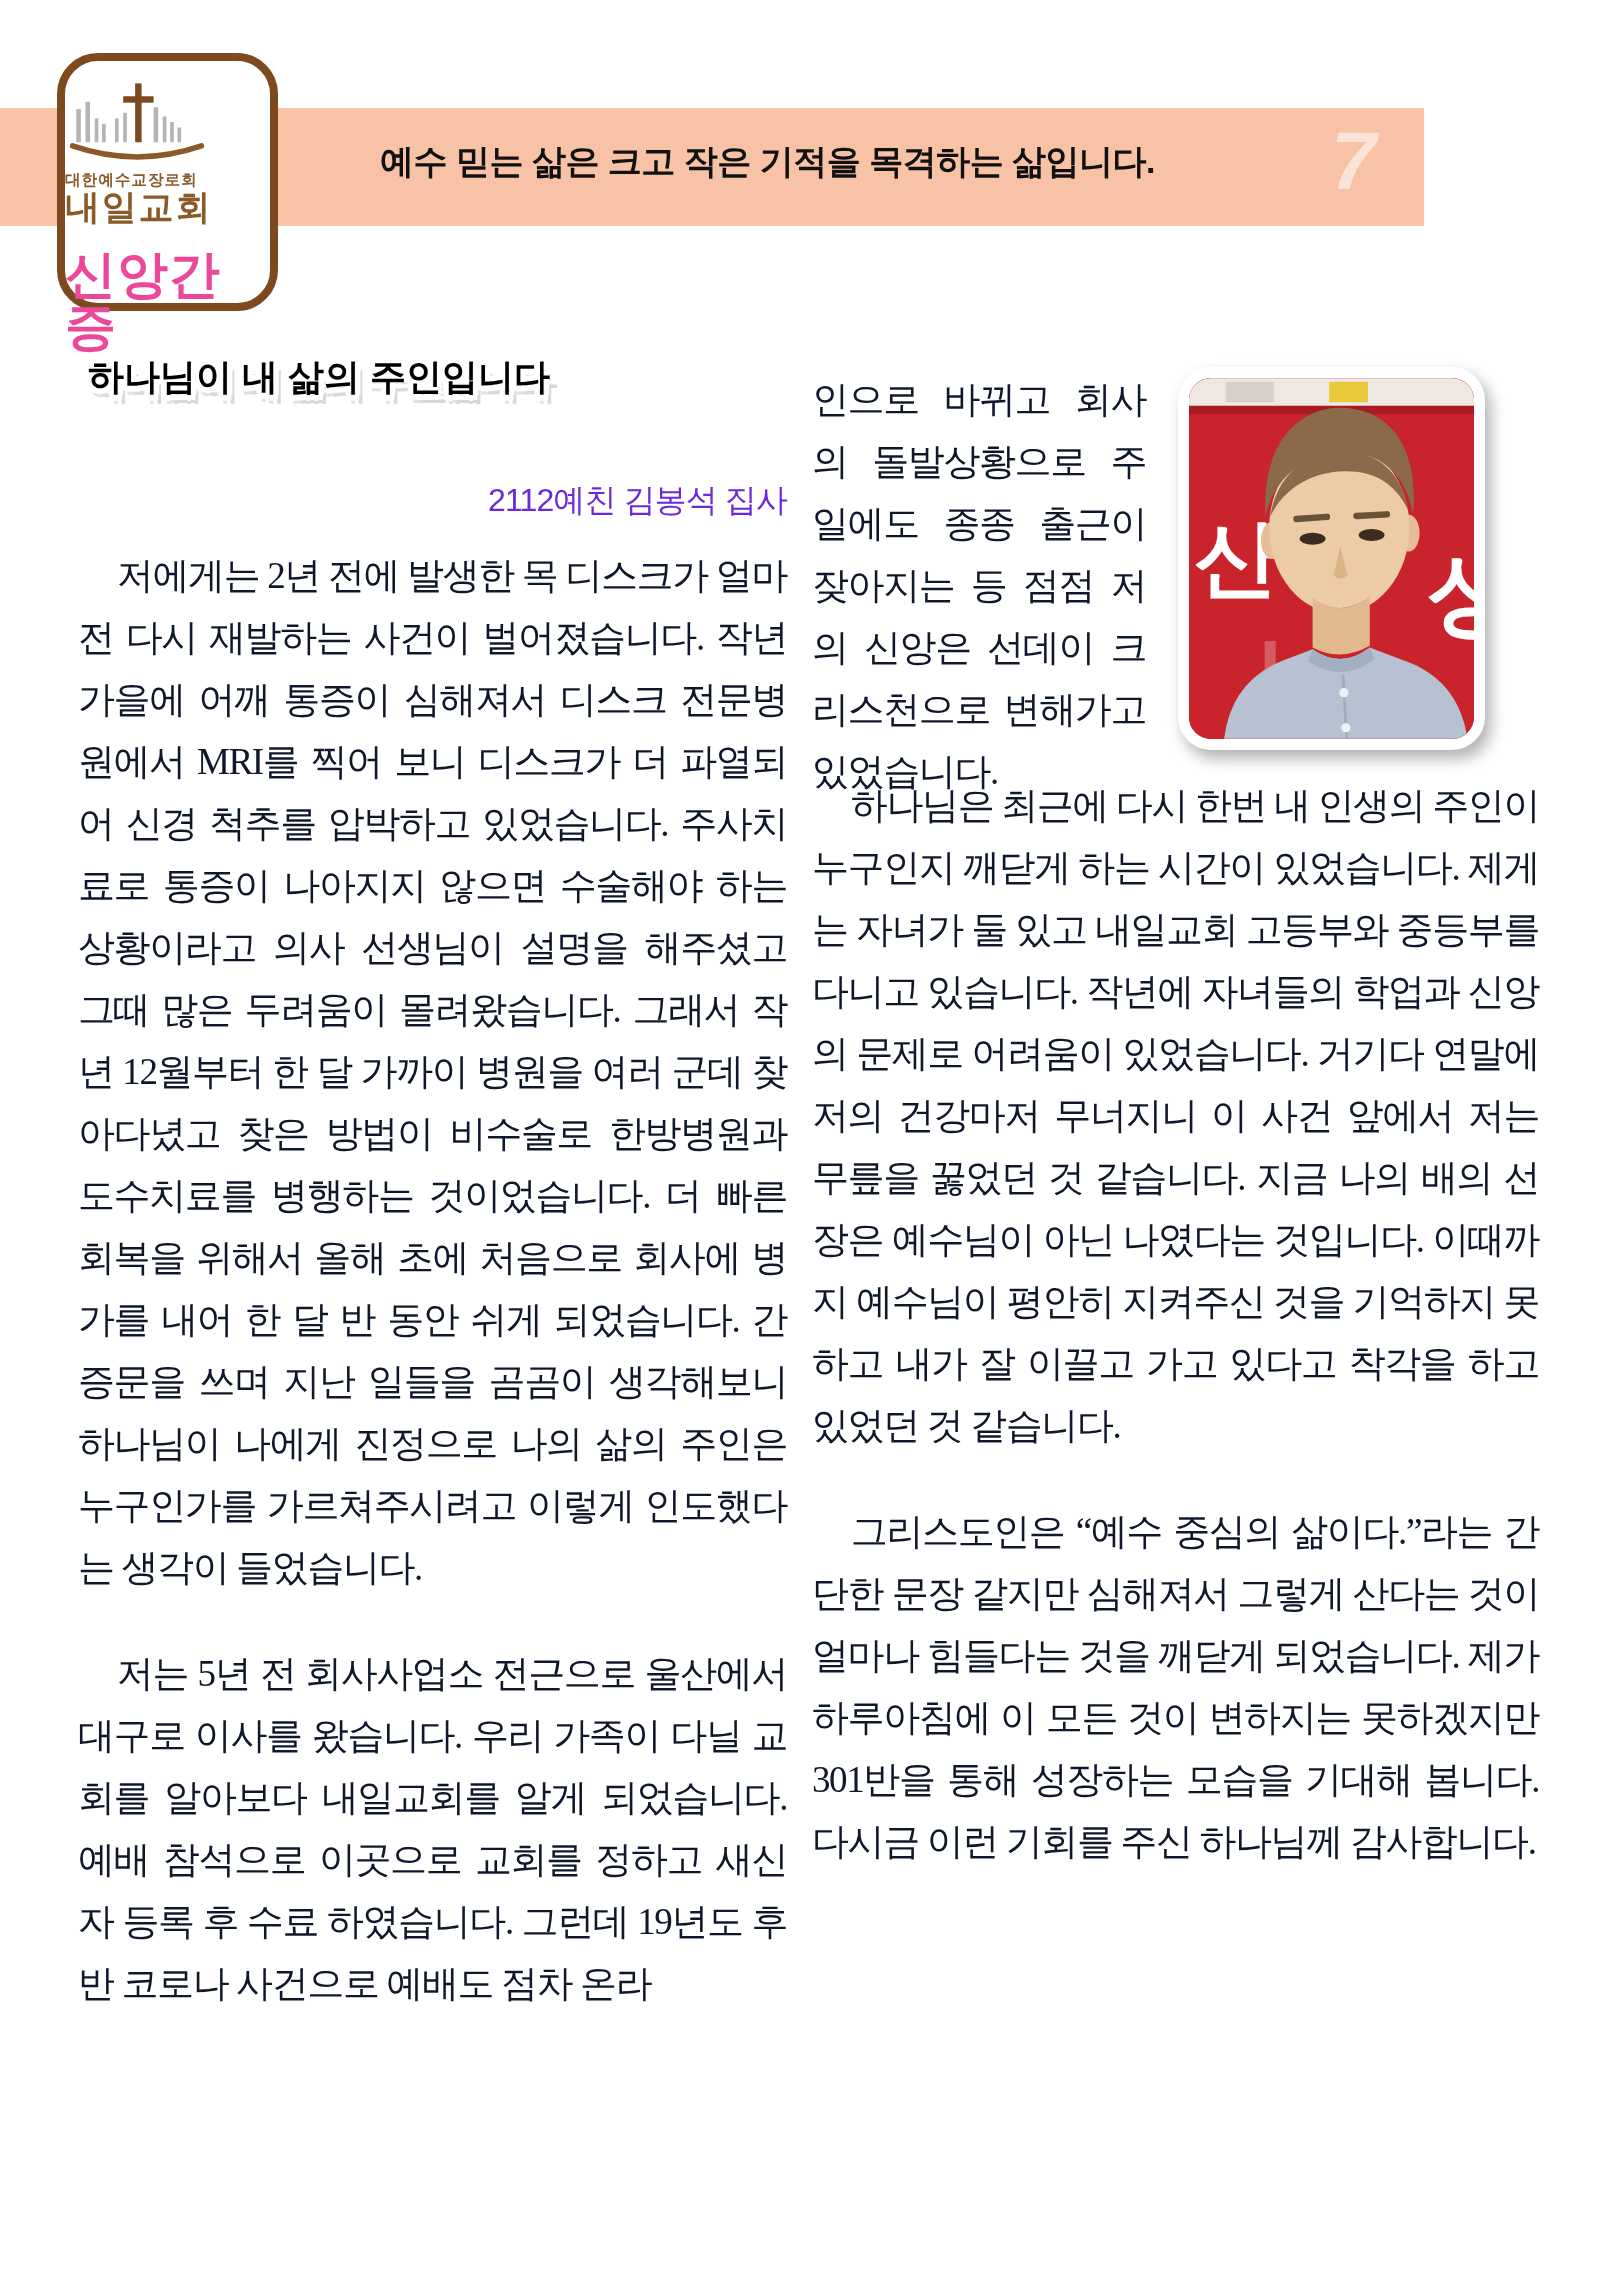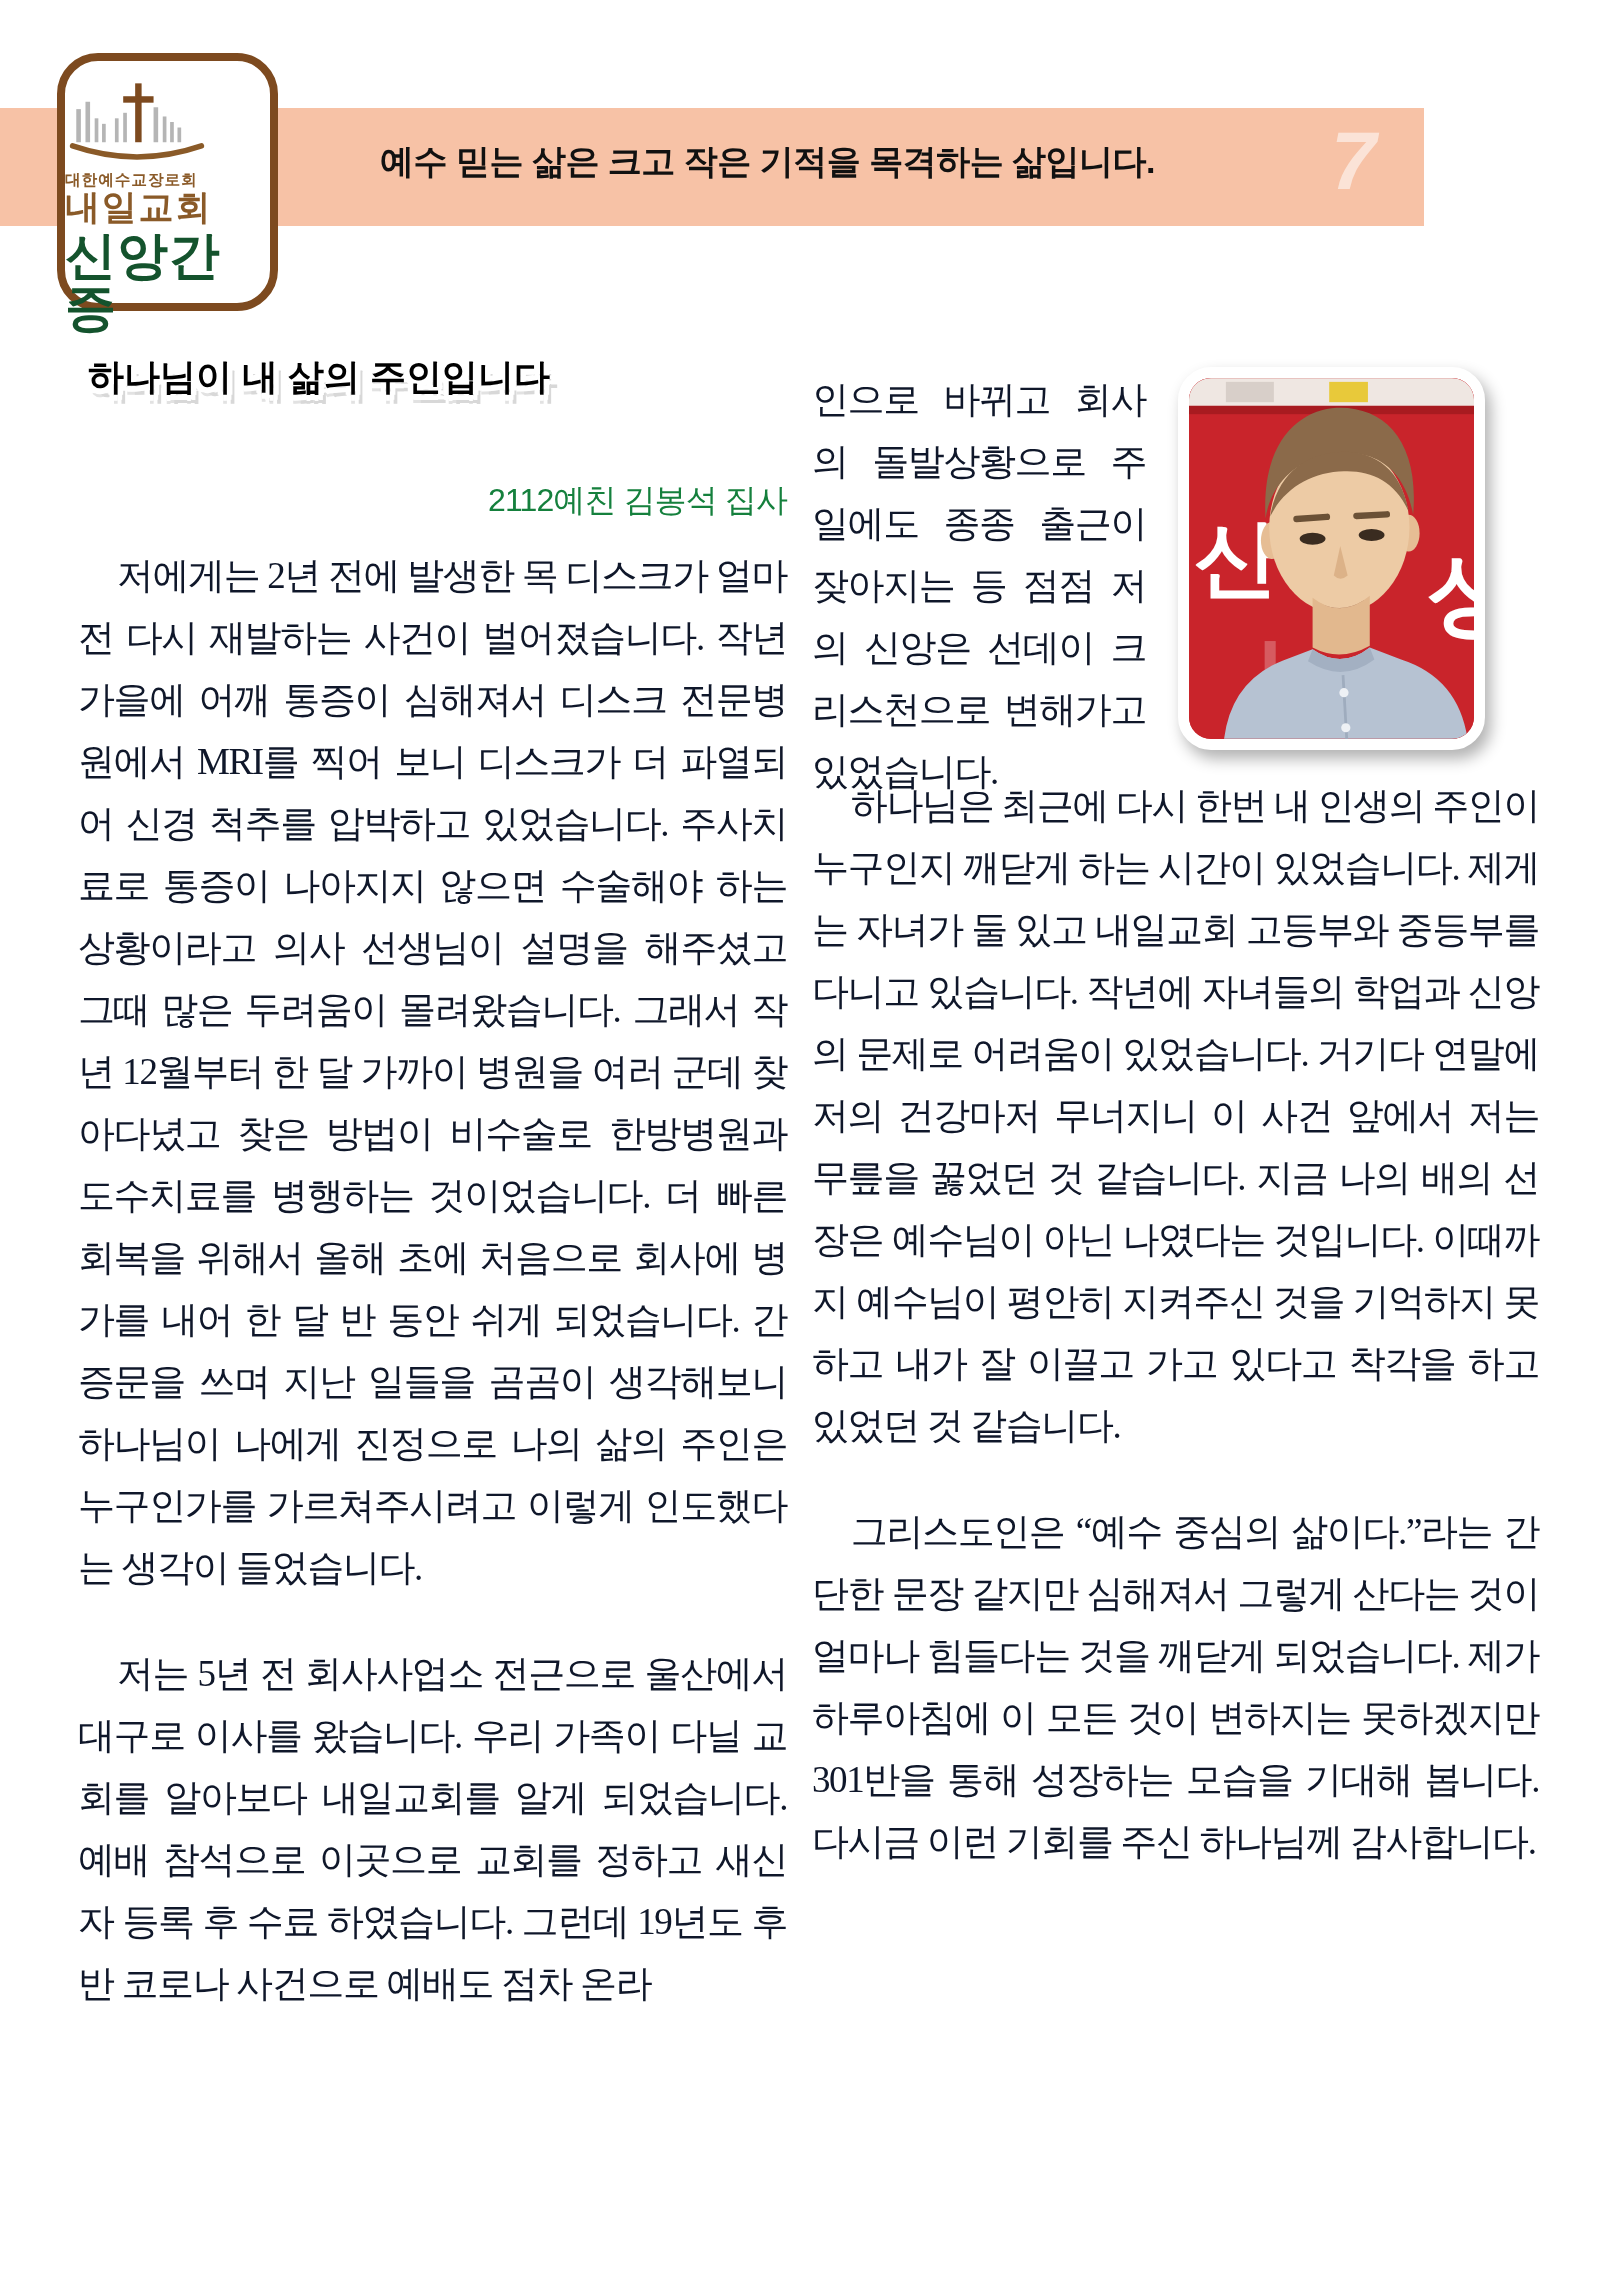--- a/index.html
+++ b/index.html
@@ -33,38 +33,38 @@
   .logo-denom {
     font-family:"Liberation Sans","DejaVu Sans",sans-serif; font-weight:700;
     font-size:15.7px; line-height:16.6px; color:#8a5a28; letter-spacing:0.9px;
   }
   .logo-church {
     font-family:"Liberation Sans","DejaVu Sans",sans-serif; font-weight:800;
     font-size:35px; line-height:37px; color:#8a5a28; letter-spacing:1.8px;
   }
   .logo-section {
     font-family:"Liberation Sans","DejaVu Sans",sans-serif; font-weight:800;
-    font-size:51px; line-height:52px; color:#14532d; margin-top:5px; letter-spacing:0.9px;
+    font-size:51px; line-height:52px; color:#ec4899; margin-top:24px; letter-spacing:0.9px;
   }
 
   
   .article-title {
     position:absolute; left:88px; top:347px; margin:0;
     font-family:"Liberation Sans","DejaVu Sans",sans-serif;
     font-size:36px; line-height:59px; font-weight:800; color:#000000; letter-spacing:0;
     text-shadow:
       -4.6px -4.6px 0 #ffffff, 4.6px -4.6px 0 #ffffff, -4.6px 4.6px 0 #ffffff, 4.6px 4.6px 0 #ffffff,
       -5.5px 0 0 #ffffff, 5.5px 0 0 #ffffff, 0 -5.5px 0 #ffffff, 0 5.5px 0 #ffffff,
       7.4px 9.2px 0 #d8d8d8, 0 9.2px 0 #e2e2e2;
     white-space:nowrap;
   }
   .byline {
     position:absolute; left:78px; top:482px; width:709px; text-align:right;
     font-family:"Liberation Sans","DejaVu Sans",sans-serif;
-    font-size:32px; line-height:37px; color:#15803d; letter-spacing:-0.9px;
+    font-size:32px; line-height:37px; color:#6d28d9; letter-spacing:-0.9px;
   }
 
   
   .body-para {
     font-size:37px; line-height:62px; text-align:justify;
     letter-spacing:-1.4px; color:#0f172a; margin:0 0 44px 0;
   }
   .indent { text-indent:1.05em; }
   .col-left  { position:absolute; left:78px;  top:545px; width:709px; }
   .col-right { position:absolute; left:812px; top:369px; width:727px; }

